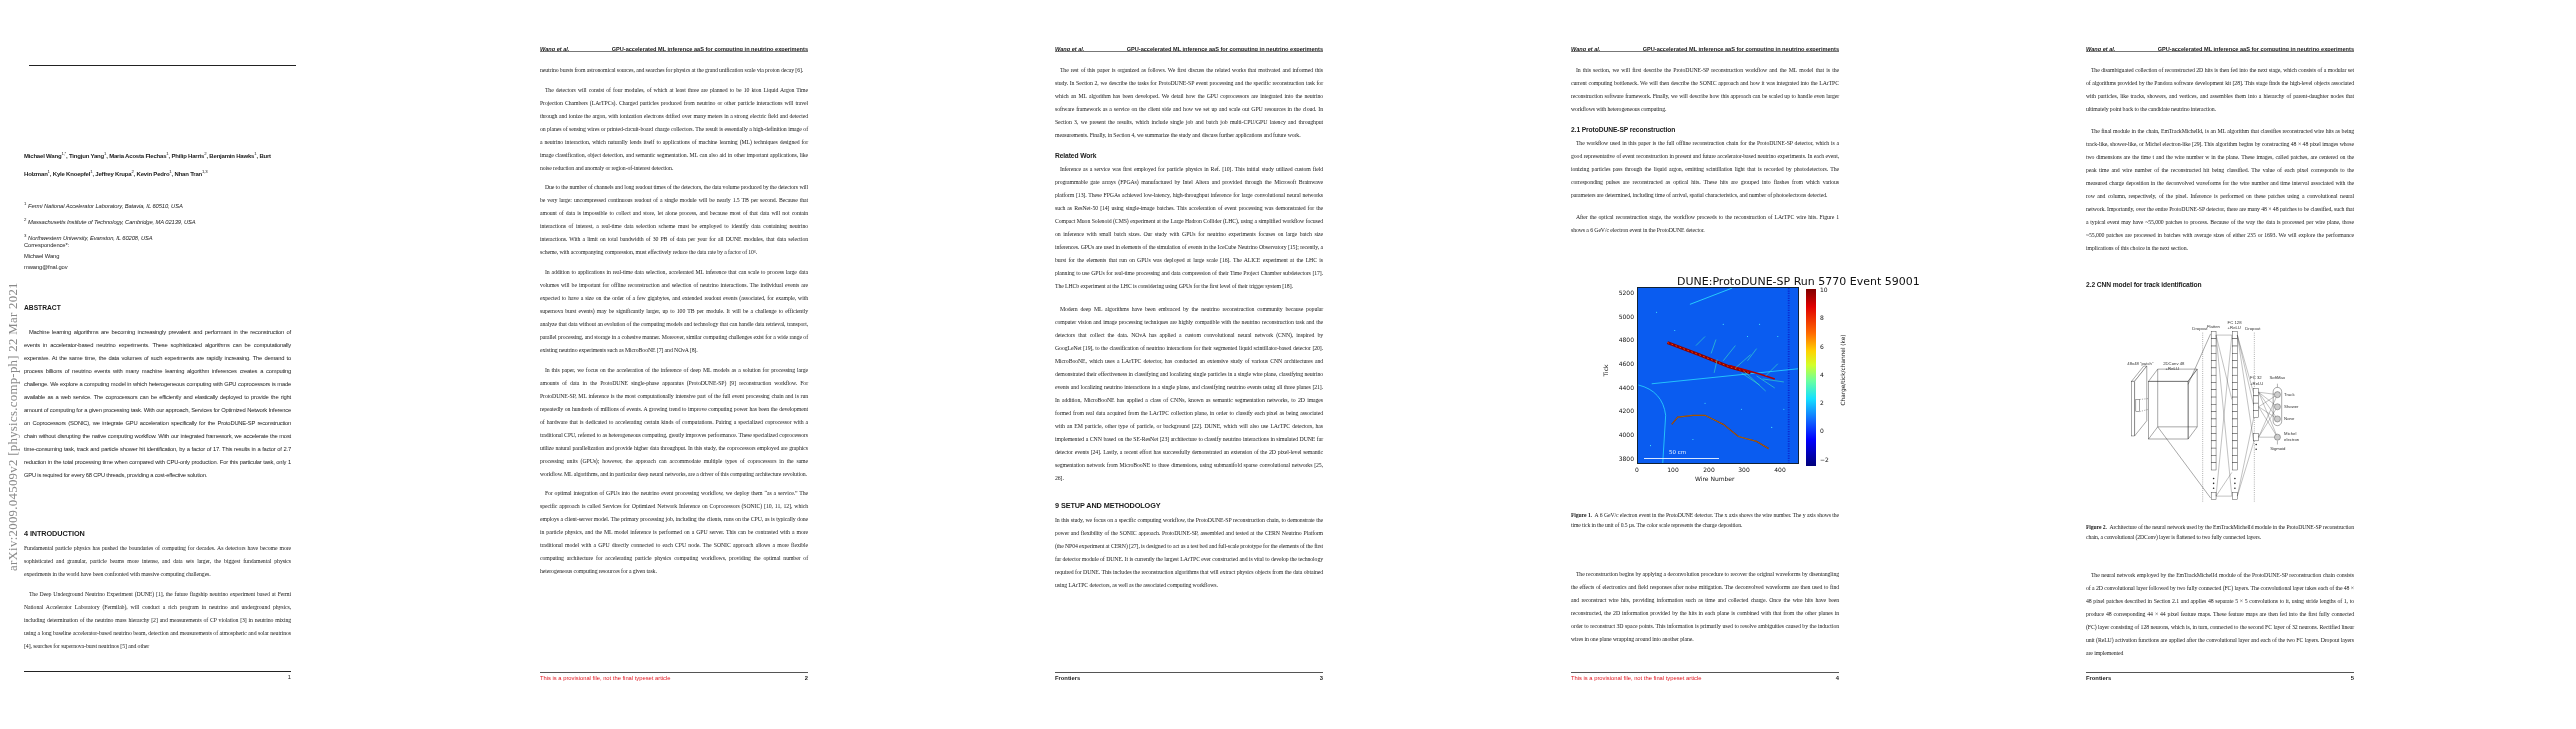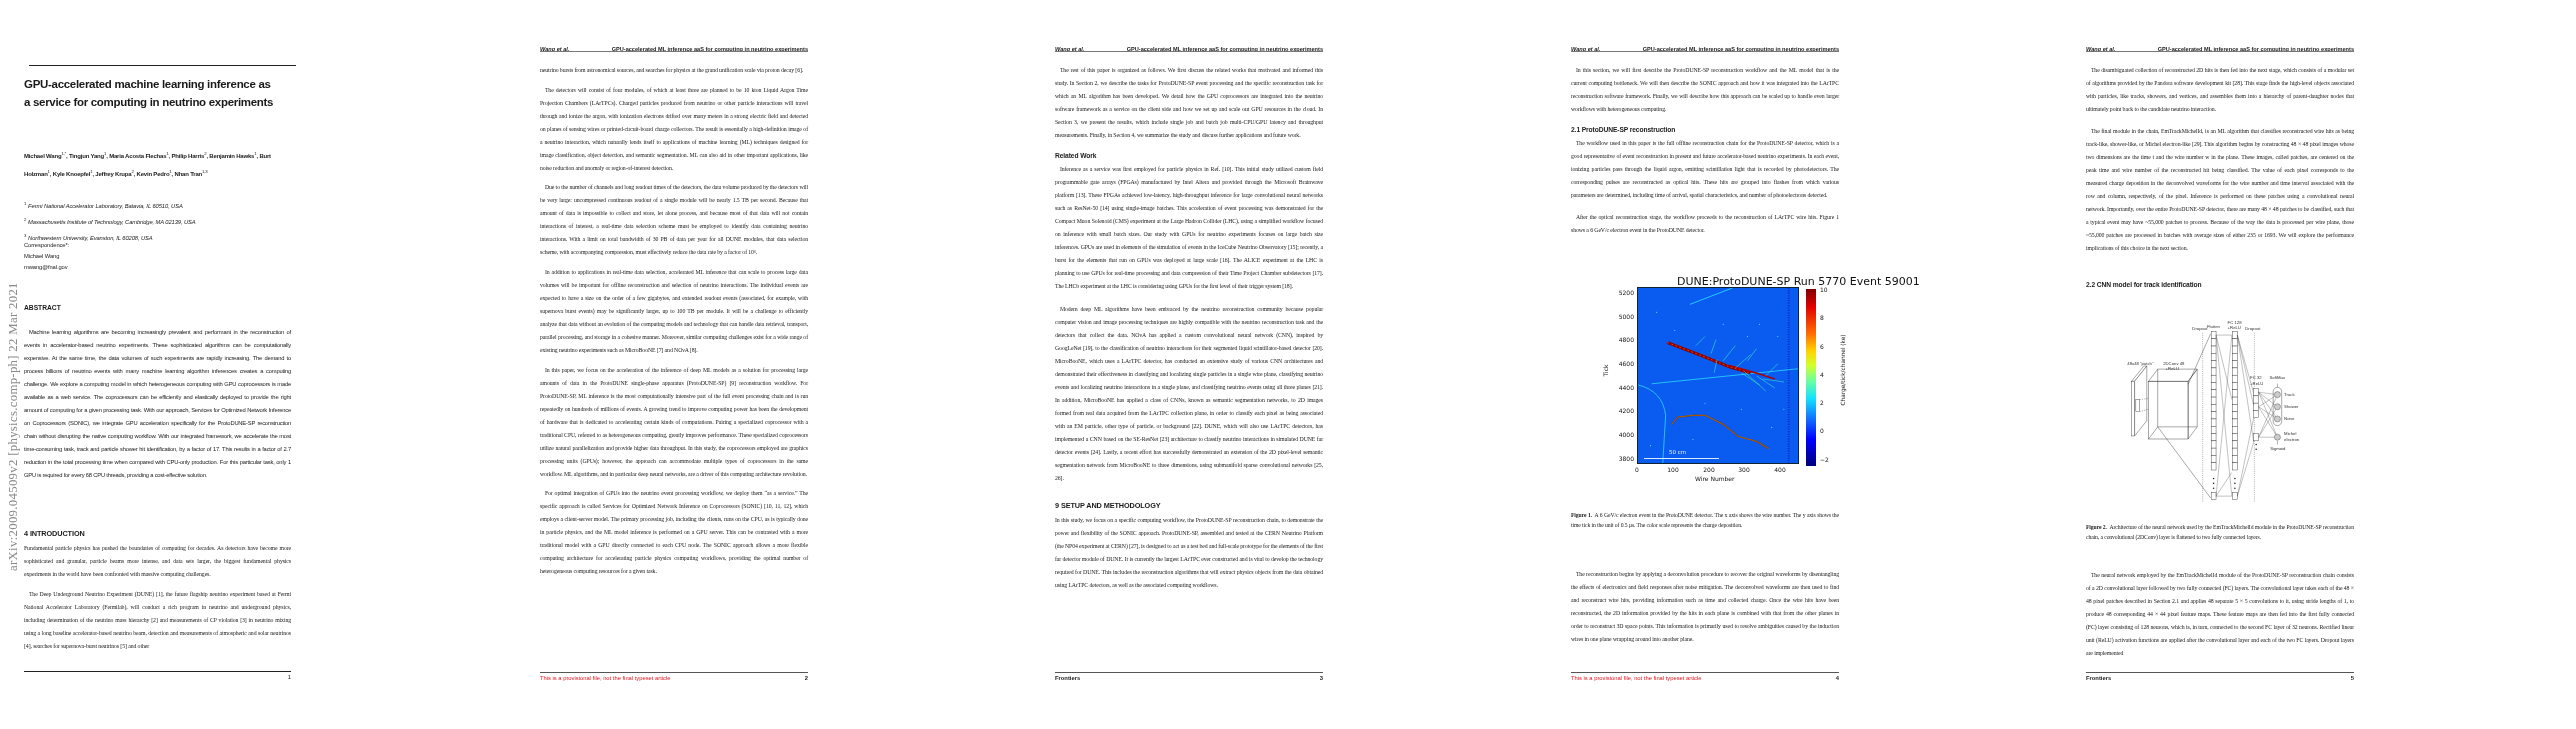--- a/index.html
+++ b/index.html
@@ -67,21 +67,20 @@
 
   
   .fig2 { position: absolute; top: 296px; left: 25px; width: 268px; height: 207px; }
 </style>
 </head>
 <body>
 
 <div class="page p1">
   <div class="arxiv-stamp">arXiv:2009.04509v2  [physics.comp-ph]  22 Mar 2021</div>
   <div class="top-rule"></div>
-  <h1 class="title">GPU-accelerated machine learning inference as a service for computing in neutrino experiments</h1>
   <div class="authors">
     <span>Michael Wang</span><sup>1,*</sup>,
     <span>Tingjun Yang</span><sup>1</sup>,
     <span>Maria Acosta Flechas</span><sup>1</sup>,
     <span>Philip Harris</span><sup>2</sup>,
     <span>Benjamin Hawks</span><sup>1</sup>,
     <span>Burt Holzman</span><sup>1</sup>,
     <span>Kyle Knoepfel</span><sup>1</sup>,
     <span>Jeffrey Krupa</span><sup>2</sup>,
     <span>Kevin Pedro</span><sup>1</sup>,

